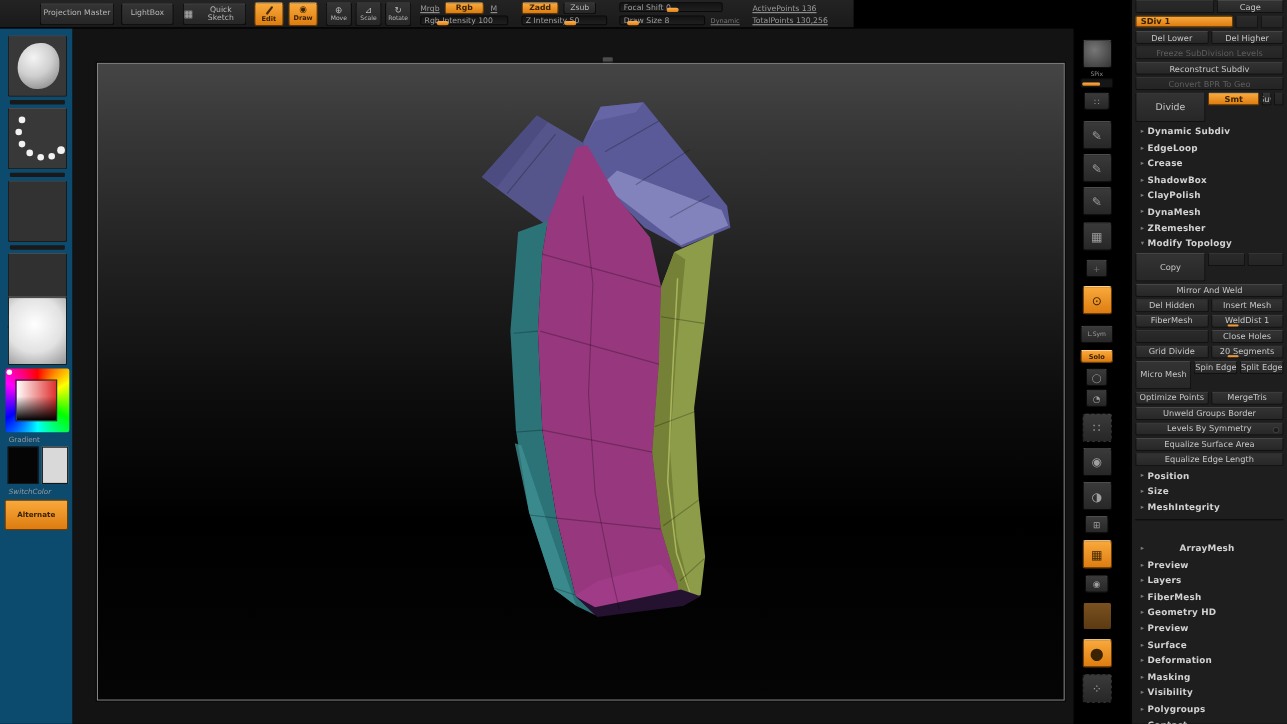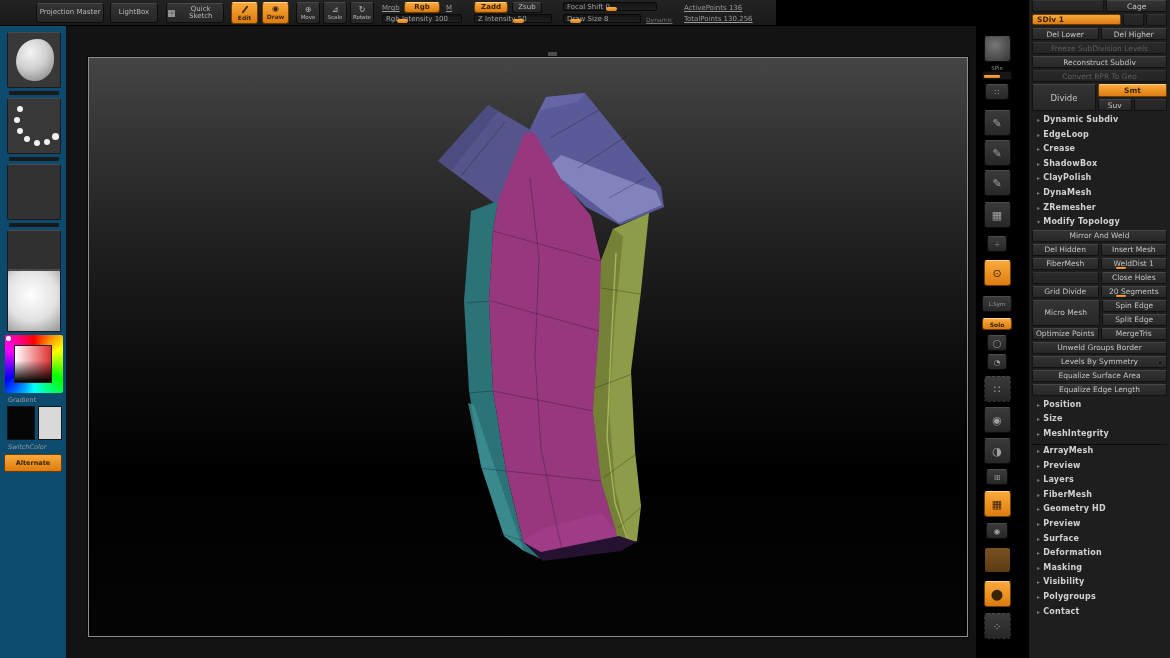--- a/index.html
+++ b/index.html
@@ -77,21 +77,21 @@
   .pbtn-orange { background:linear-gradient(#f9a93c,#dd7c10); color:#3a2302; font-weight:bold;
                  border-color:#6b3c05; border-top-color:#ffd28a; }
   .ptick { position:absolute; bottom:0; width:10px; height:2px;
            background:linear-gradient(#ffb050,#e07f12); left:14px; border-radius:1px; }
   .sdivrow { background:linear-gradient(#f9a93c,#dd7c10); color:#3a2302; font-weight:bold;
              border:1px solid #6b3c05; border-radius:2px; height:11px; flex:2.2;
              font-size:7.5px; display:flex; align-items:center; padding-left:4px; }
   .sect { height:12px; margin-top:2.6px; color:#d2d2d2; font-size:8px; font-weight:bold;
           display:flex; align-items:center; padding-left:5px; letter-spacing:.2px; }
   .sect .arrow { color:#7a7a7a; font-size:6px; margin-right:3px; }
-  .col { display:flex; flex-direction:column; gap:2px; flex:1; }
+  .col { display:flex; flex-direction:row; gap:2px; flex:1; }
   .toggle-dot { position:absolute; right:3px; top:3px; width:6px; height:6px;
                 background:#1a1a1a; border:1px solid #3c3c3c; border-radius:50%; }
 </style>
 </head>
 <body>
 
 <div id="topbar">
   <div class="tbtn" style="left:36px; top:3px; width:68px; height:20px;">
     <span>Projection Master</span>
   </div>
@@ -195,21 +195,21 @@
   <div id="colorpicker">
     <div id="svsquare"></div>
     <span class="dot" style="left:1px; top:1px; width:5px; height:5px; background:#fff;"></span>
   </div>
   <span class="shelf-label" style="top:370px;">Gradient</span>
 
   <div class="swatch" style="left:7px; top:380px; width:28px; height:34px; background:#050505;"></div>
   <div class="swatch" style="left:38px; top:380px; width:24px; height:34px; background:#d9d9d9;"></div>
   <span class="shelf-label" style="top:417px;font-style:italic;">SwitchColor</span>
 
-  <div style="position:absolute; left:4px; top:428px; width:58px; height:18px; border-radius:2px;
+  <div style="position:absolute; left:4px; top:428px; width:58px; height:28px; border-radius:2px;
               background:linear-gradient(#f9a93c,#dd7c10); border:1px solid #6b3c05;
               color:#3a2302; font-size:6.5px; font-weight:bold; display:flex; align-items:center; justify-content:center;">
     <span>Alternate</span>
   </div>
 </div>
 
 <div id="canvasarea">
   <div id="dochandle"></div>
   <div id="doc">
     <svg id="modelsvg" width="880" height="580" viewBox="0 0 880 580">
@@ -371,20 +371,29 @@
   <div class="sect">
       <span class="arrow">▸</span>
       <span>ZRemesher</span>
     </div>
 
   <div class="sect">
       <span class="arrow">▾</span>
       <span>Modify Topology</span>
     </div>
 
+  <div class="prow">
+    <div class="pbtn pbtn-tall" style="flex:.9;">
+        <span>Copy</span>
+      </div>
+    <div class="col">
+      <div class="pbtn pbtn-dim"></div>
+      <div class="pbtn pbtn-dim"></div>
+    </div>
+  </div>
 
   <div class="prow">
       <div class="pbtn">
         <span>Mirror And Weld</span>
       </div>
     </div>
   <div class="prow">
     <div class="pbtn">
         <span>Del Hidden</span>
       </div>
@@ -467,21 +476,21 @@
       <span class="arrow">▸</span>
       <span>Size</span>
     </div>
   <div class="sect">
       <span class="arrow">▸</span>
       <span>MeshIntegrity</span>
     </div>
 
   <div style="border-top:1px solid #0c0c0c; margin-top:4px;"></div>
 
-  <div class="sect" style="margin-top:0;">
+  <div class="sect" style="margin-top:20px;gap:29px;">
       <span class="arrow">▸</span>
       <span>ArrayMesh</span>
     </div>
   <div class="sect">
       <span class="arrow">▸</span>
       <span>Preview</span>
     </div>
   <div class="sect">
       <span class="arrow">▸</span>
       <span>Layers</span>

